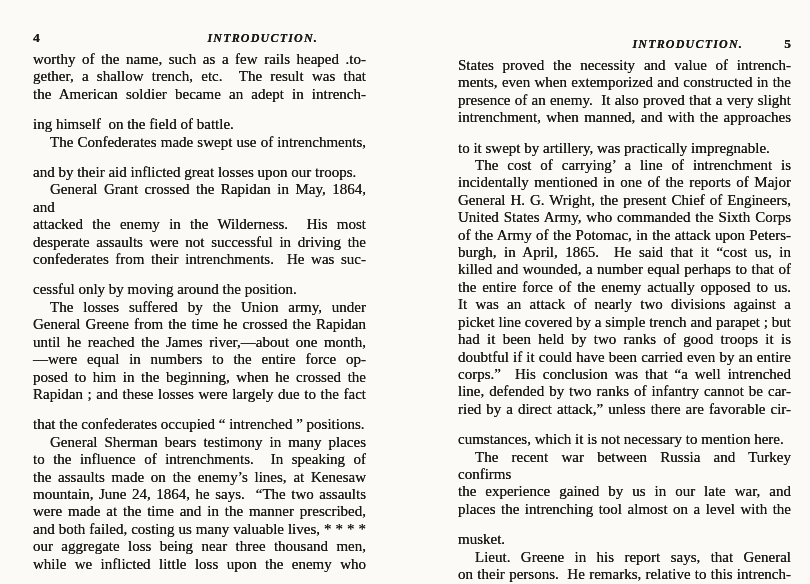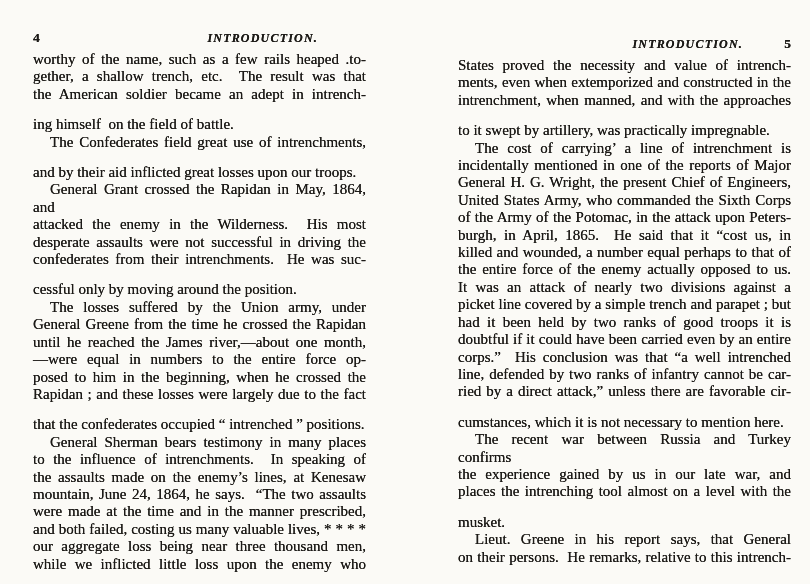--- a/index.html
+++ b/index.html
@@ -61,21 +61,21 @@
     <header class="pagehead">
       <span class="pagenum">4</span>
       <span class="runhead">INTRODUCTION.</span>
       <span class="pagenum"></span>
     </header>
     <div class="pagebody">
         <div class="line">worthy of the name, such as a few rails heaped .to-</div>
         <div class="line">gether, a shallow trench, etc.&nbsp; The result was that</div>
         <div class="line">the American soldier became an adept in intrench-</div>
         <div class="line end">ing himself&nbsp; on the field of battle.</div>
-        <div class="line indent">The Confederates field great use of intrenchments,</div>
+        <div class="line indent">The Confederates made swept use of intrenchments,</div>
         <div class="line end">and by their aid inflicted great losses upon our troops.</div>
         <div class="line indent">General Grant crossed the Rapidan in May, 1864, and</div>
         <div class="line">attacked the enemy in the Wilderness.&nbsp; His most</div>
         <div class="line">desperate assaults were not successful in driving the</div>
         <div class="line">confederates from their intrenchments.&nbsp; He was suc-</div>
         <div class="line end">cessful only by moving around the position.</div>
         <div class="line indent">The losses suffered by the Union army, under</div>
         <div class="line">General Greene from the time he crossed the Rapidan</div>
         <div class="line">until he reached the James river,—about one month,</div>
         <div class="line">—were equal in numbers to the entire force op-</div>
@@ -97,20 +97,21 @@
 
   <section class="page" id="page-right">
     <header class="pagehead">
       <span class="pagenum"></span>
       <span class="runhead">INTRODUCTION.</span>
       <span class="pagenum">5</span>
     </header>
     <div class="pagebody">
         <div class="line">States proved the necessity and value of intrench-</div>
         <div class="line">ments, even when extemporized and constructed in the</div>
+        <div class="line">presence of an enemy.&nbsp; It also proved that a very slight</div>
         <div class="line">intrenchment, when manned, and with the approaches</div>
         <div class="line end">to it swept by artillery, was practically impregnable.</div>
         <div class="line indent">The cost of carrying’ a line of intrenchment is</div>
         <div class="line">incidentally mentioned in one of the reports of Major</div>
         <div class="line">General H. G. Wright, the present Chief of Engineers,</div>
         <div class="line">United States Army, who commanded the Sixth Corps</div>
         <div class="line">of the Army of the Potomac, in the attack upon Peters-</div>
         <div class="line">burgh, in April, 1865.&nbsp; He said that it “cost us, in</div>
         <div class="line">killed and wounded, a number equal perhaps to that of</div>
         <div class="line">the entire force of the enemy actually opposed to us.</div>

